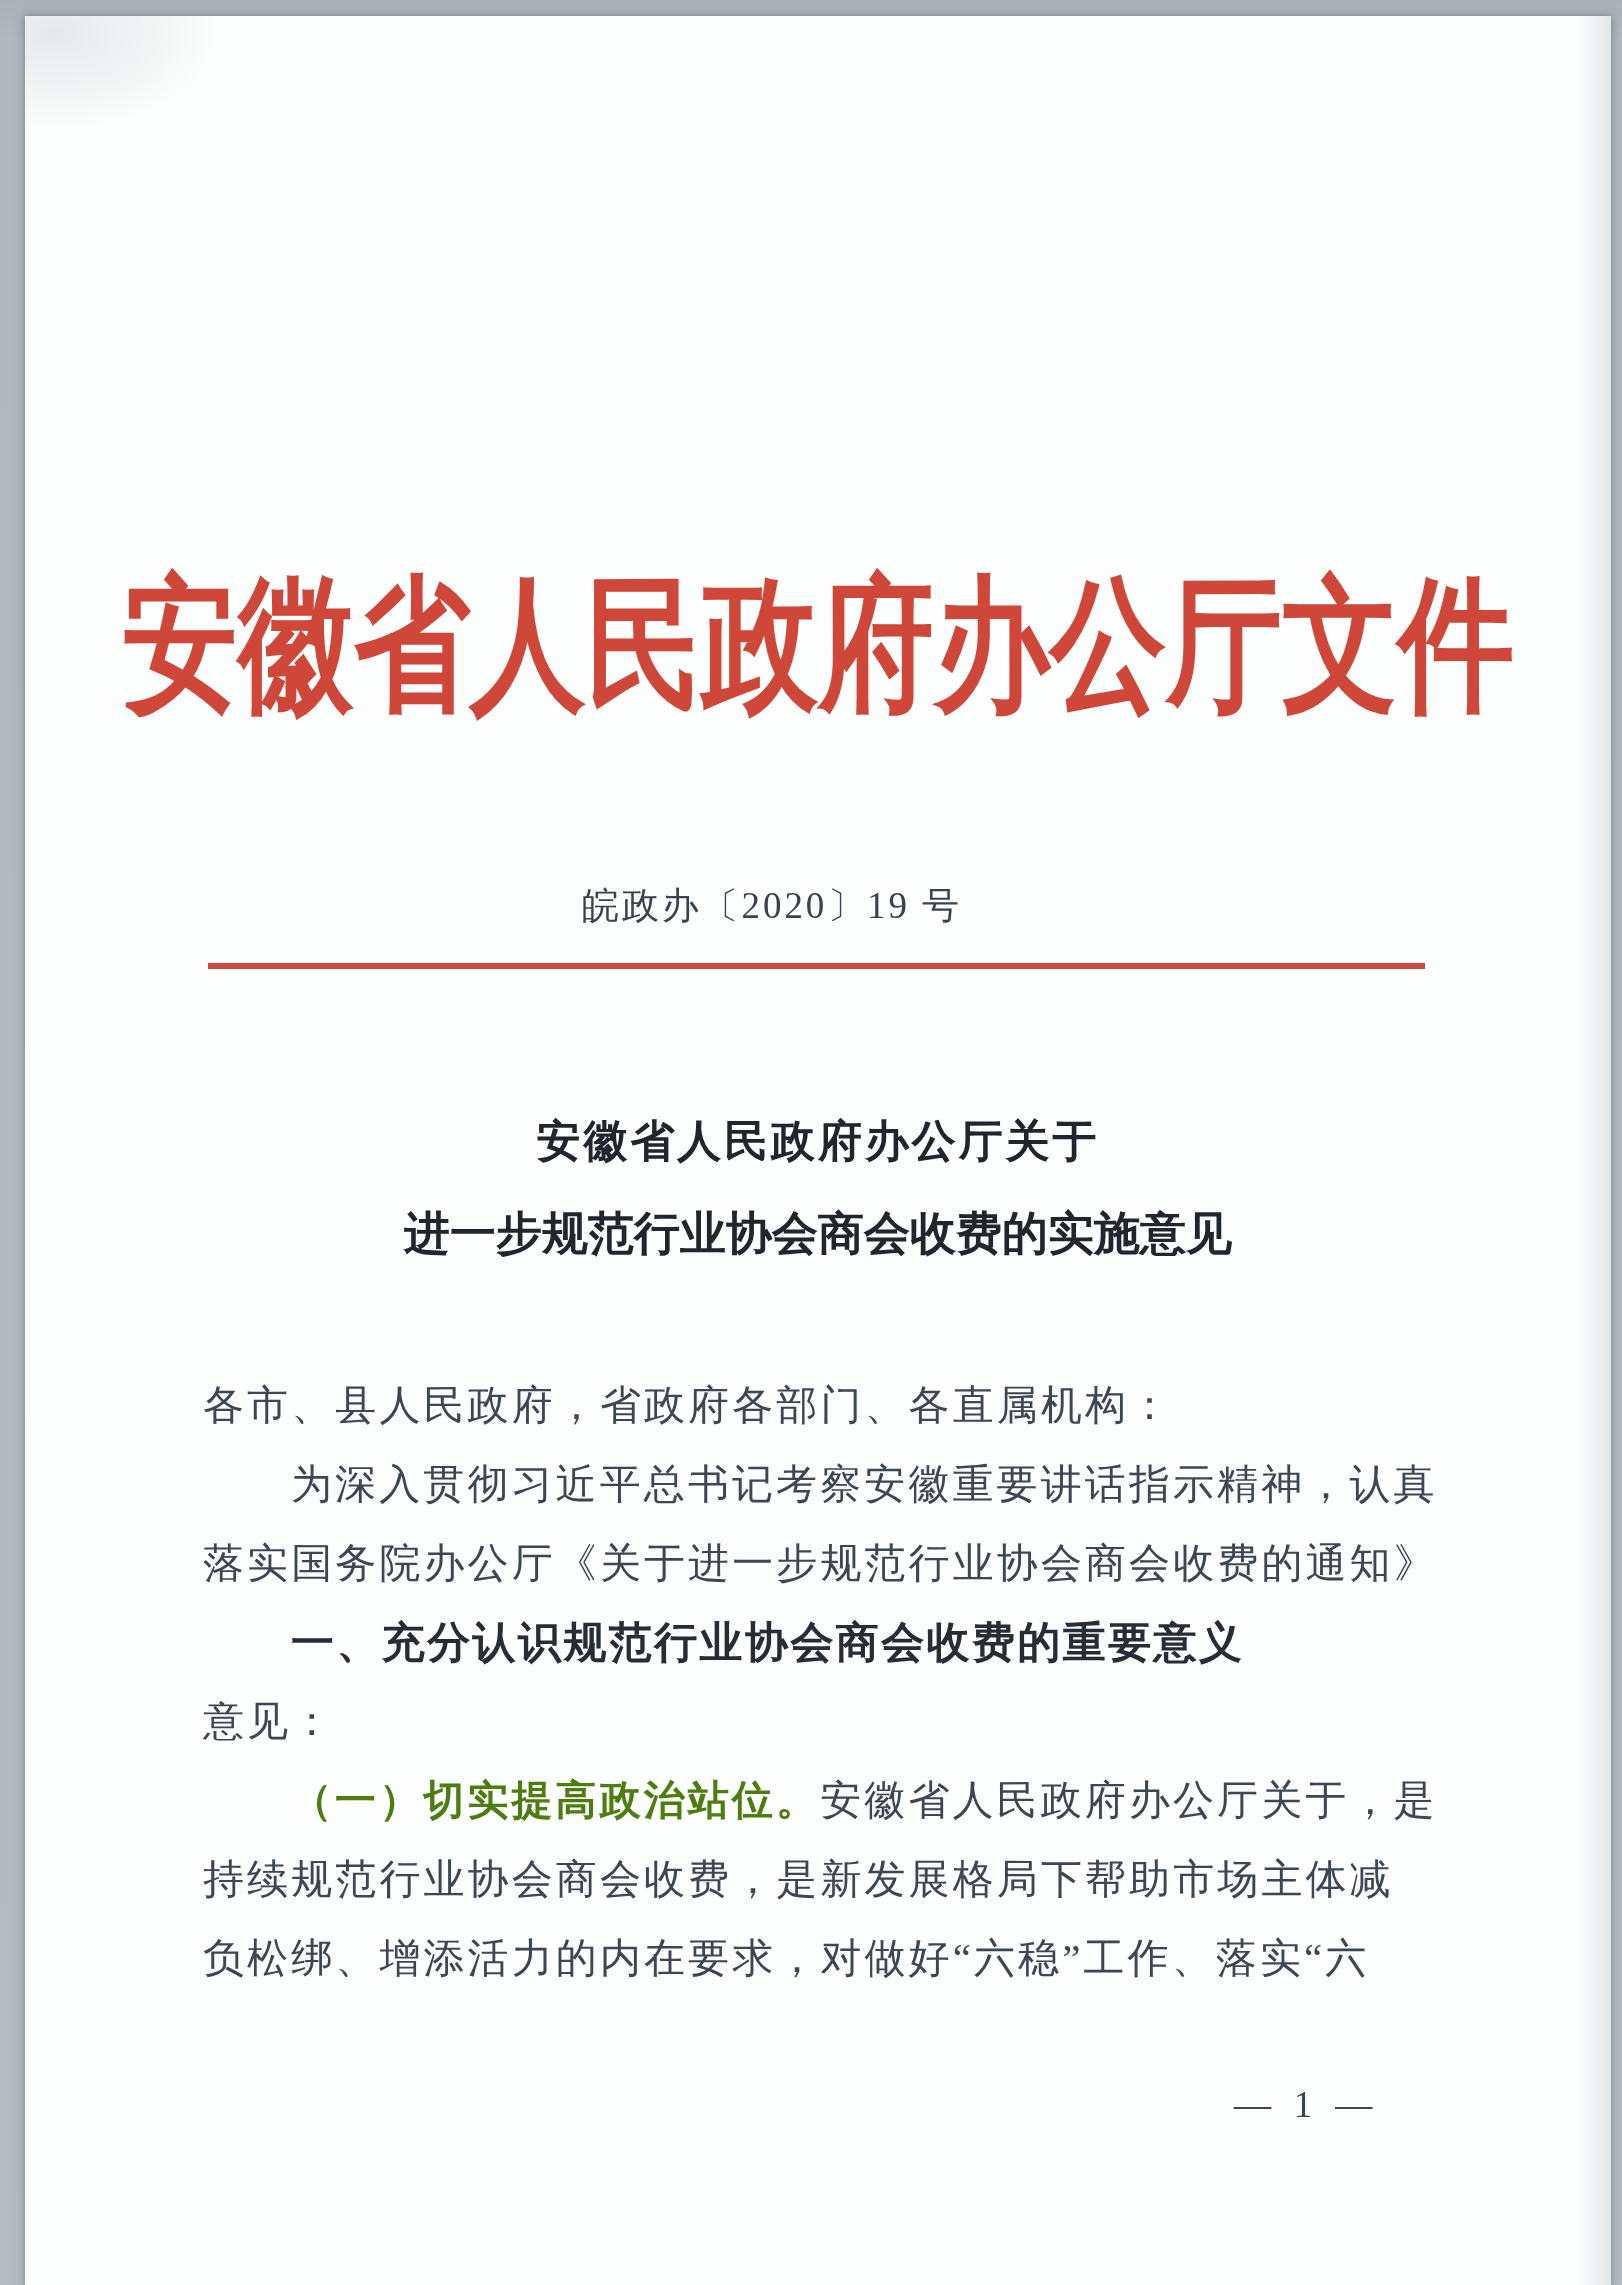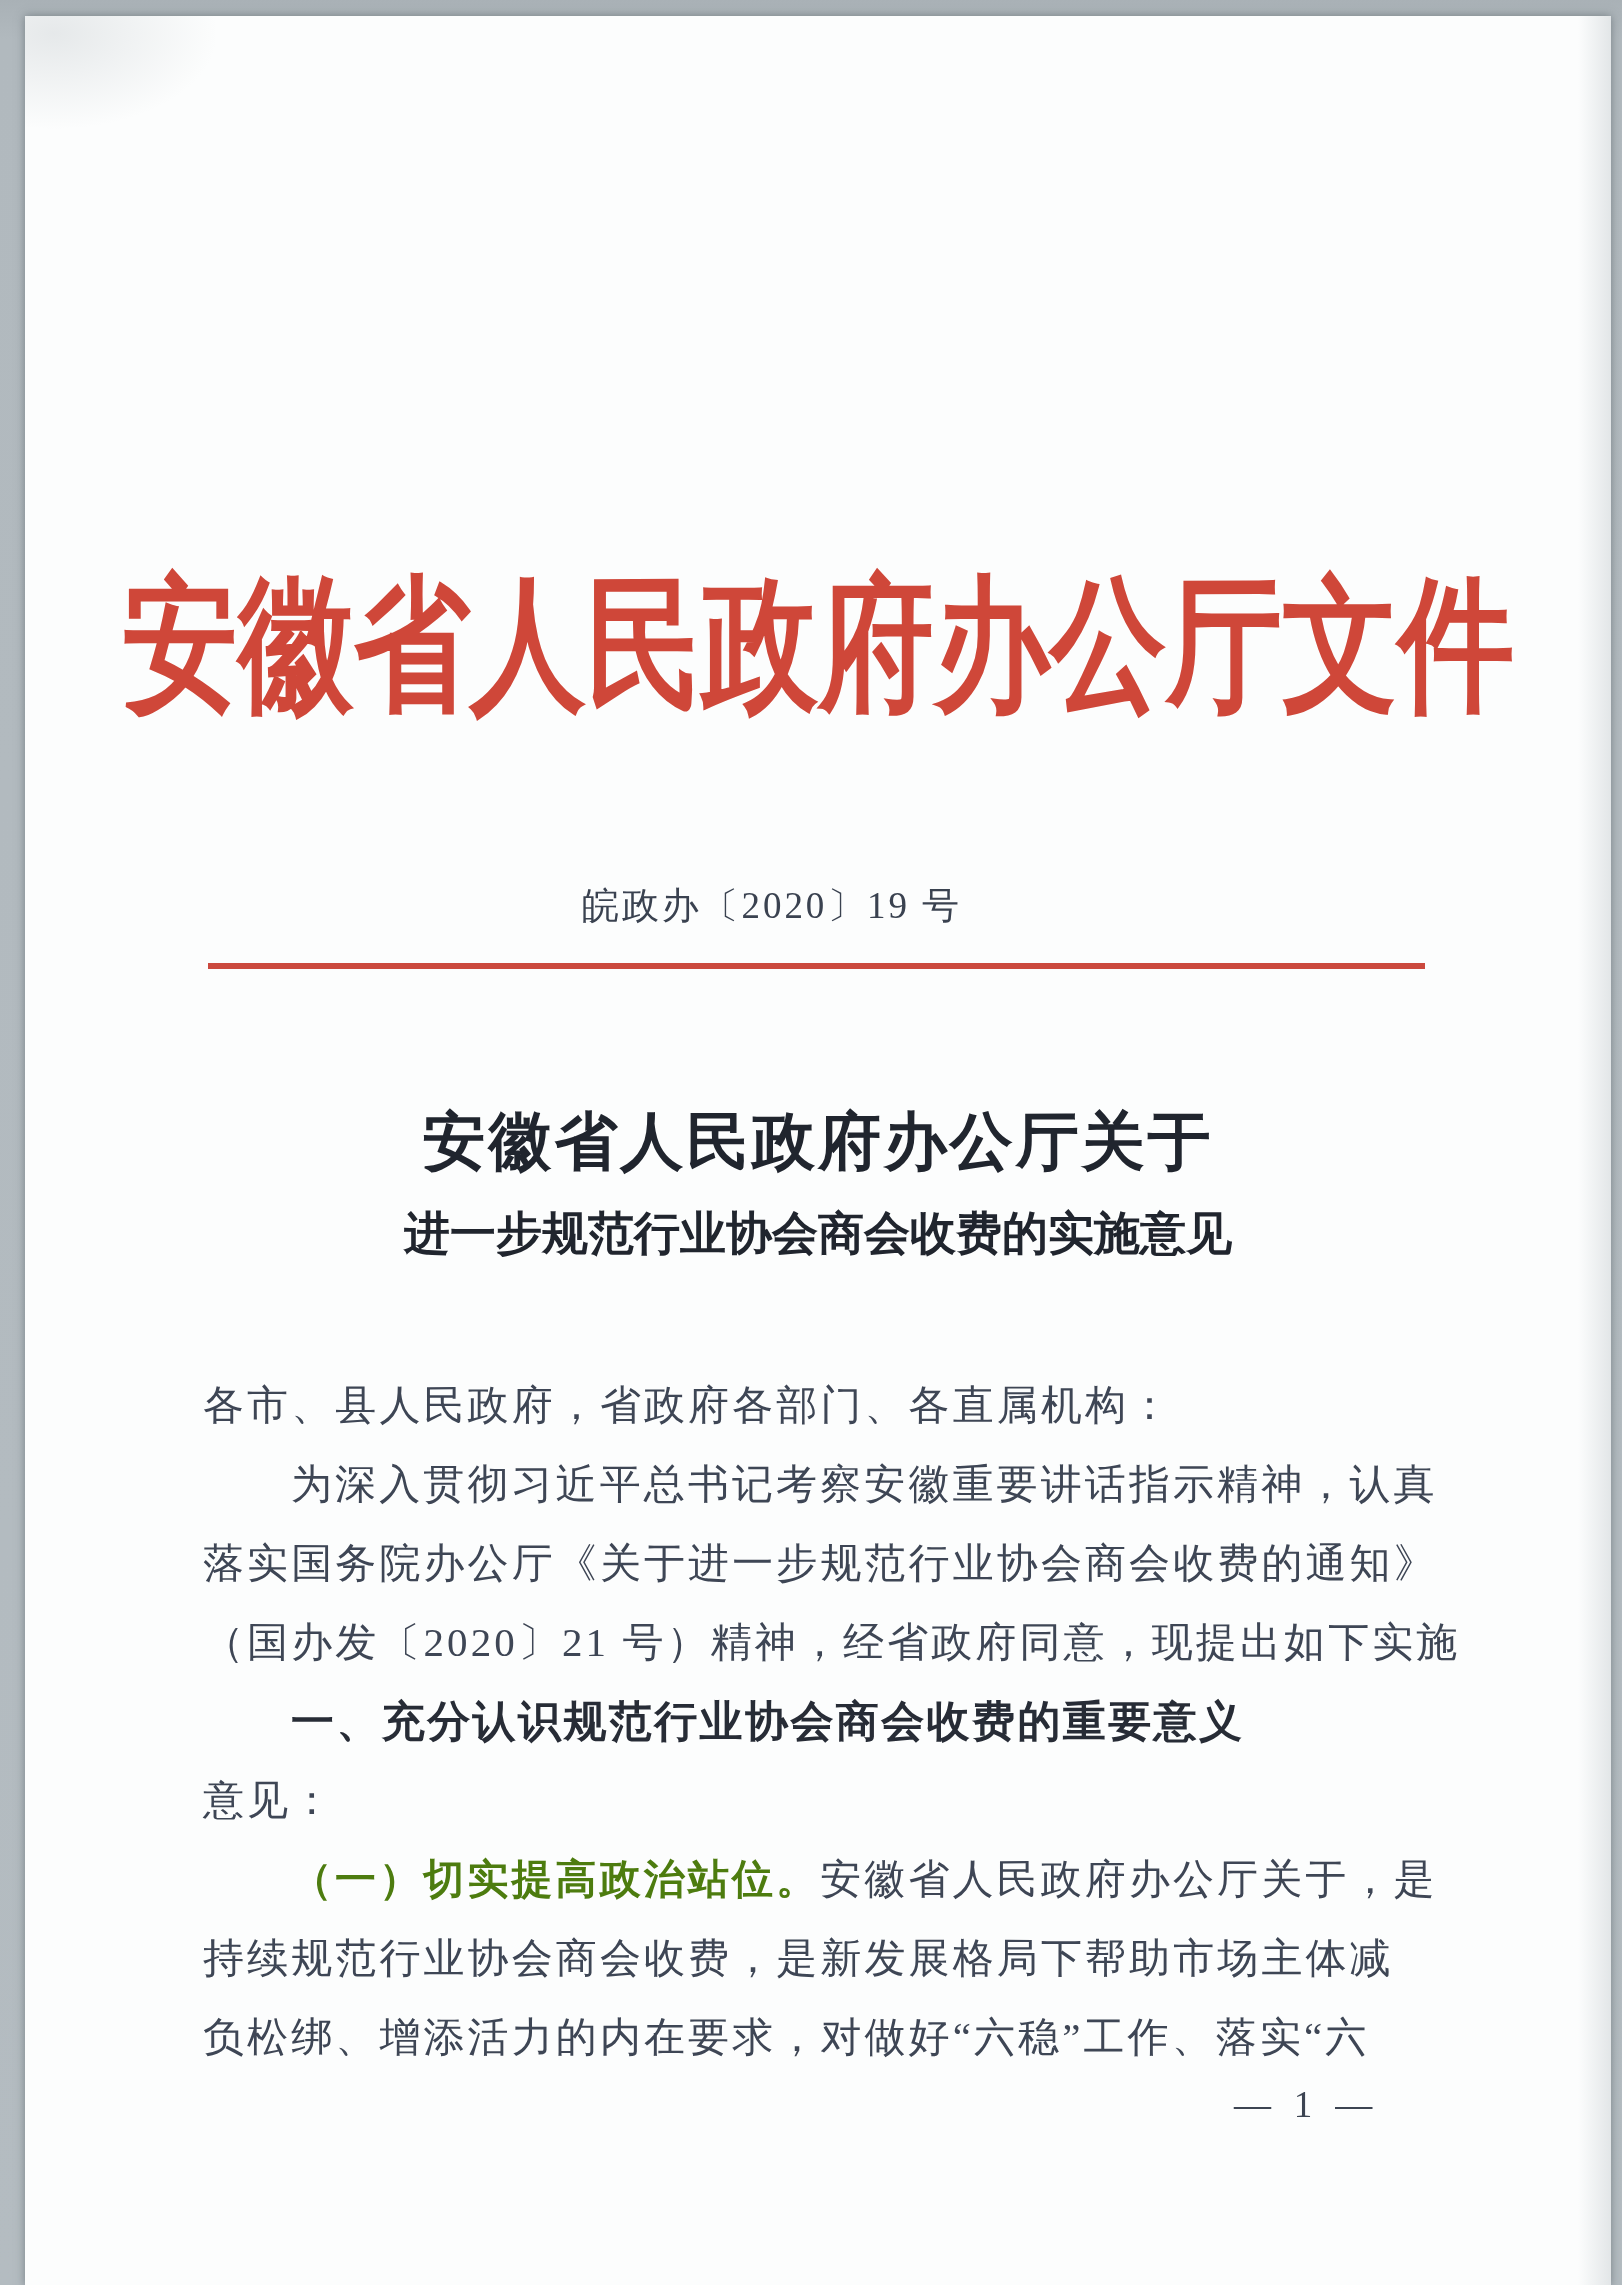--- a/index.html
+++ b/index.html
@@ -58,21 +58,21 @@
     width: 1217px; height: 6.8px;
     background: #cb493e;
   }
   .doctitle {
     position: absolute; top: 1080px; left: 0; width: 100%;
     text-align: center;
     color: #20252e;
     font-weight: bold;
     white-space: nowrap;
   }
-  .doctitle .tl1 { font-size: 63px; line-height: 92px; letter-spacing: 2.9px; }
+  .doctitle .tl1 { font-size: 44px; line-height: 92px; letter-spacing: 2.9px; }
   .doctitle .tl2 { font-size: 46px; line-height: 92px; letter-spacing: 0px; }
   .bodytext {
     position: absolute; top: 1350px; left: 178px; width: 1260px;
     font-size: 41px; line-height: 79px;
     letter-spacing: 3.1px;
     color: #3e4655;
     white-space: nowrap;
   }
   .line { height: 79px; }
   .indent { text-indent: 88px; }
@@ -106,21 +106,20 @@
 
     <div class="doctitle">
       <div class="tl1">安徽省人民政府办公厅关于</div>
       <div class="tl2">进一步规范行业协会商会收费的实施意见</div>
     </div>
 
     <div class="bodytext">
       <div class="line">各市、县人民政府，省政府各部门、各直属机构：</div>
       <div class="line indent">为深入贯彻习近平总书记考察安徽重要讲话指示精神，认真</div>
       <div class="line">落实国务院办公厅《关于进一步规范行业协会商会收费的通知》</div>
-      <div class="line">（国办发〔2020〕21 号）精神，经省政府同意，现提出如下实施</div>
       <div class="line indent heading">一、充分认识规范行业协会商会收费的重要意义</div>
       <div class="line">意见：</div>
       <div class="line indent"><span class="lead">（一）切实提高政治站位。</span><span>安徽省人民政府办公厅关于，是</span></div>
       <div class="line">持续规范行业协会商会收费，是新发展格局下帮助市场主体减</div>
       <div class="line">负松绑、增添活力的内在要求，对做好“六稳”工作、落实“六</div>
     </div>
 
     <div class="pagenum">— 1 —</div>
 
   </div>

